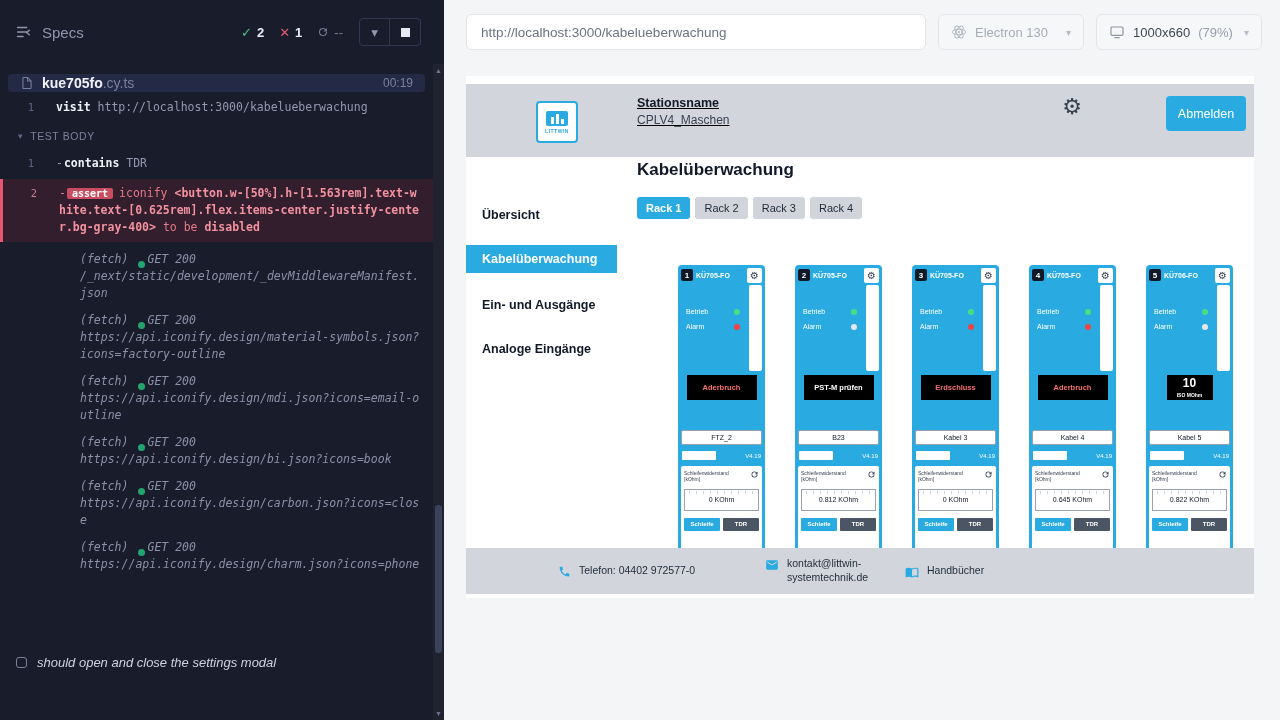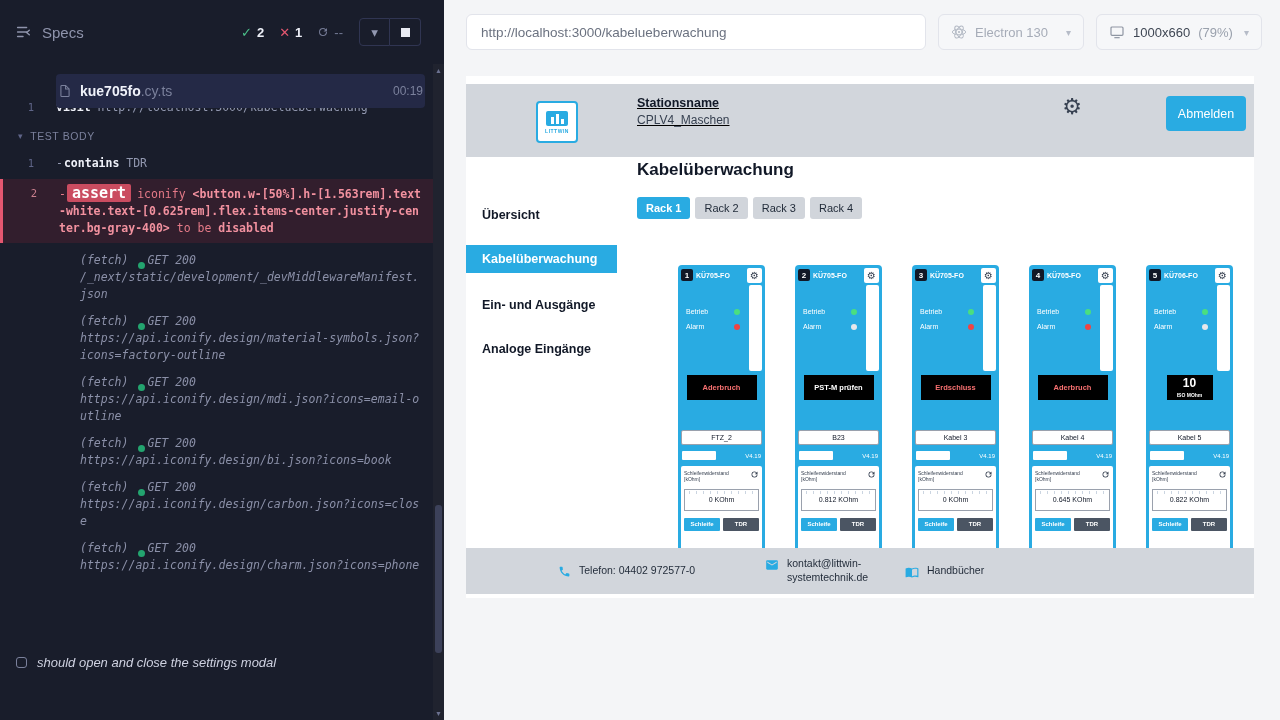--- a/index.html
+++ b/index.html
@@ -16,39 +16,39 @@
   .stat.pend { color:#747a94; font-weight:normal; }
   .ic-pass { color:#4bc08a; font-weight:normal; }
   .ic-fail { color:#e45770; font-weight:normal; }
   .ic-pend { color:#747a94; display:flex; }
   .btn-group { display:flex; }
   .r-btn { width:31px; height:28px; border:1px solid #303552; background:transparent; color:#9298b0; display:flex; align-items:center; justify-content:center; cursor:pointer; }
   .r-btn.first { border-radius:4px 0 0 4px; }
   .r-btn.last { border-radius:0 4px 4px 0; border-left:none; }
   .stop-sq { width:9px; height:9px; background:#e8eaf2; display:block; }
 
-  .spec-row { position:absolute; top:74px; left:8px; right:19px; height:34px; background:#242946; border-radius:4px; display:flex; align-items:center; padding:0 2px; z-index:3;margin-left:48px; }
+  .spec-row { position:absolute; top:74px; left:8px; right:19px; height:18px; background:#242946; border-radius:4px; display:flex; align-items:center; padding:0 12px; z-index:3; }
   .spec-name { font-size:14px; font-weight:bold; color:#f0f2fa; margin-left:8px; }
   .spec-ext { color:#7b819c; font-weight:normal; }
   .spec-time { margin-left:auto; color:#7b819c; font-size:12px; }
 
   .log { position:absolute; top:96px; left:0; right:11px; bottom:72px; overflow:hidden; z-index:1;
          font-family:"DejaVu Sans Mono","Liberation Mono",monospace; font-size:11.5px; line-height:17px; }
   .log-row { display:flex; padding:3px 10px 3px 0; }
   .lnum { width:40px; flex-shrink:0; text-align:right; padding-right:6px; color:#5f6588; font-size:10.5px; }
   .cmd-body { flex:1; padding-left:16px; word-break:break-all; color:#9298b0; }
   .cmd-name { color:#eef0f8; font-weight:bold; }
   .dash { color:inherit; margin-right:1px; }
   .section-head { display:flex; align-items:center; gap:7px; color:#7b819c; font-size:10.5px; letter-spacing:0.6px; padding:9px 0 7px 18px; font-family:"Liberation Sans",sans-serif; }
   .section-head .chev { font-size:9px; color:#5f6588; }
 
   .assert-row { background:#321e2d; border-left:3px solid #e45770; margin:4px 0; padding-top:6px; padding-bottom:6px; }
   .assert-row .lnum { color:#c97f8d; }
   .assert-body { color:#e57a88; }
-  .assert-chip { background:#ca4c60; color:#fff; font-weight:bold; padding:0 5px; border-radius:2px; margin-right:6px; font-size:15px; }
+  .assert-chip { background:#ca4c60; color:#fff; font-weight:bold; padding:0 5px; border-radius:2px; margin-right:6px; font-size:10px; }
   .assert-bold { font-weight:bold; color:#f2919f; }
 
   .fetch-row { display:block; padding:5px 12px 5px 80px; color:#8b90a8; font-style:italic; }
   .fetch-head { display:flex; align-items:flex-end; }
   .gdot { width:7px; height:7px; border-radius:50%; background:#23a46f; display:inline-block; margin:0 2px 0 10px; flex-shrink:0; }
   .fetch-url { word-break:break-all; }
 
   .next-test { position:absolute; left:0; right:0; top:648px; height:28px; display:flex; align-items:center; gap:10px; padding:0 16px; color:#ced1e0; font-size:13px;font-style:italic; }
   .test-ic { width:11px; height:11px; border:1.5px solid #7b819c; border-radius:3px; flex-shrink:0; }
 

